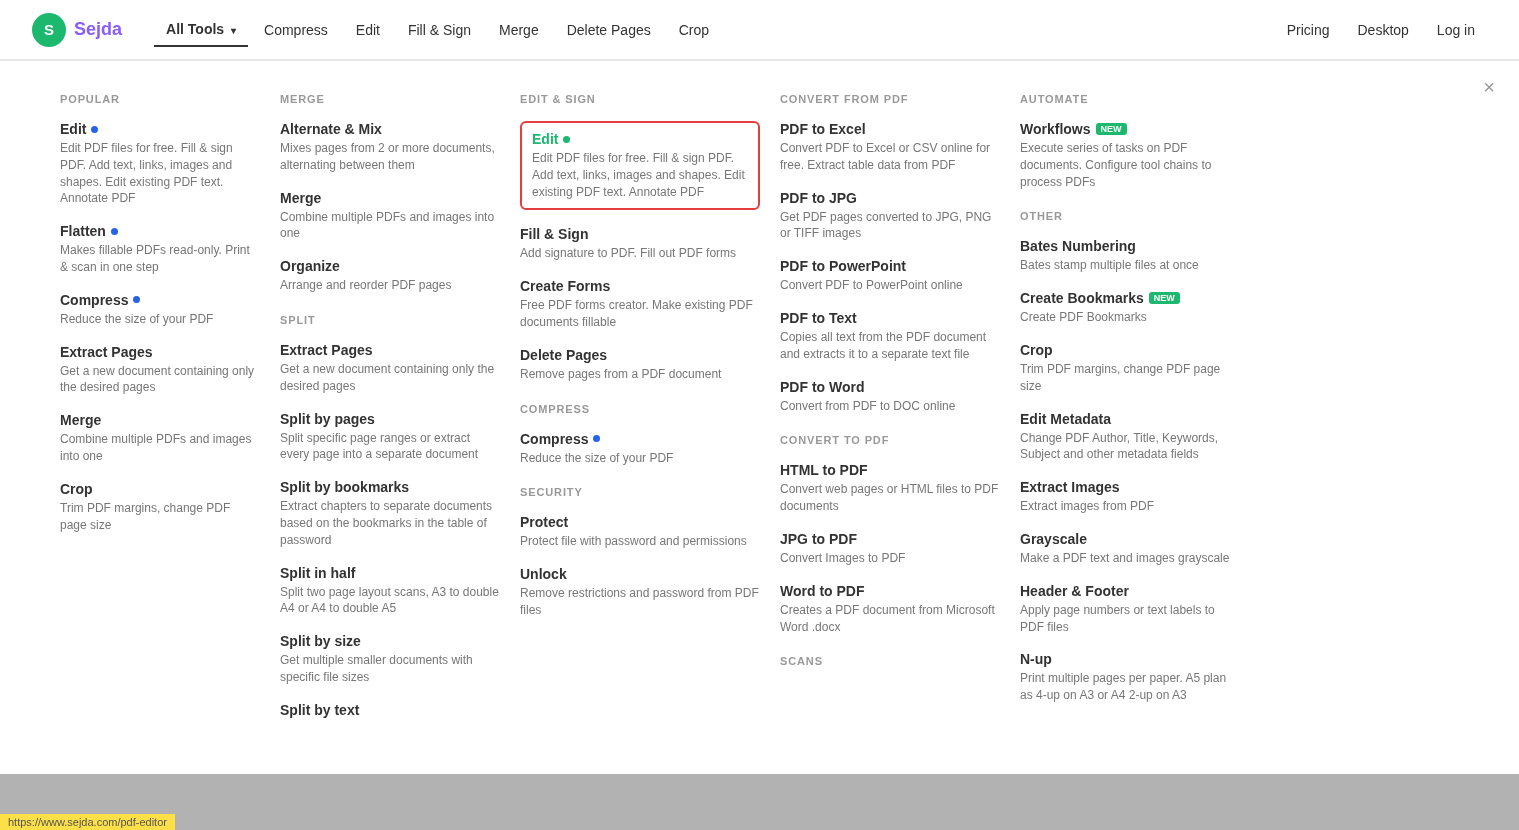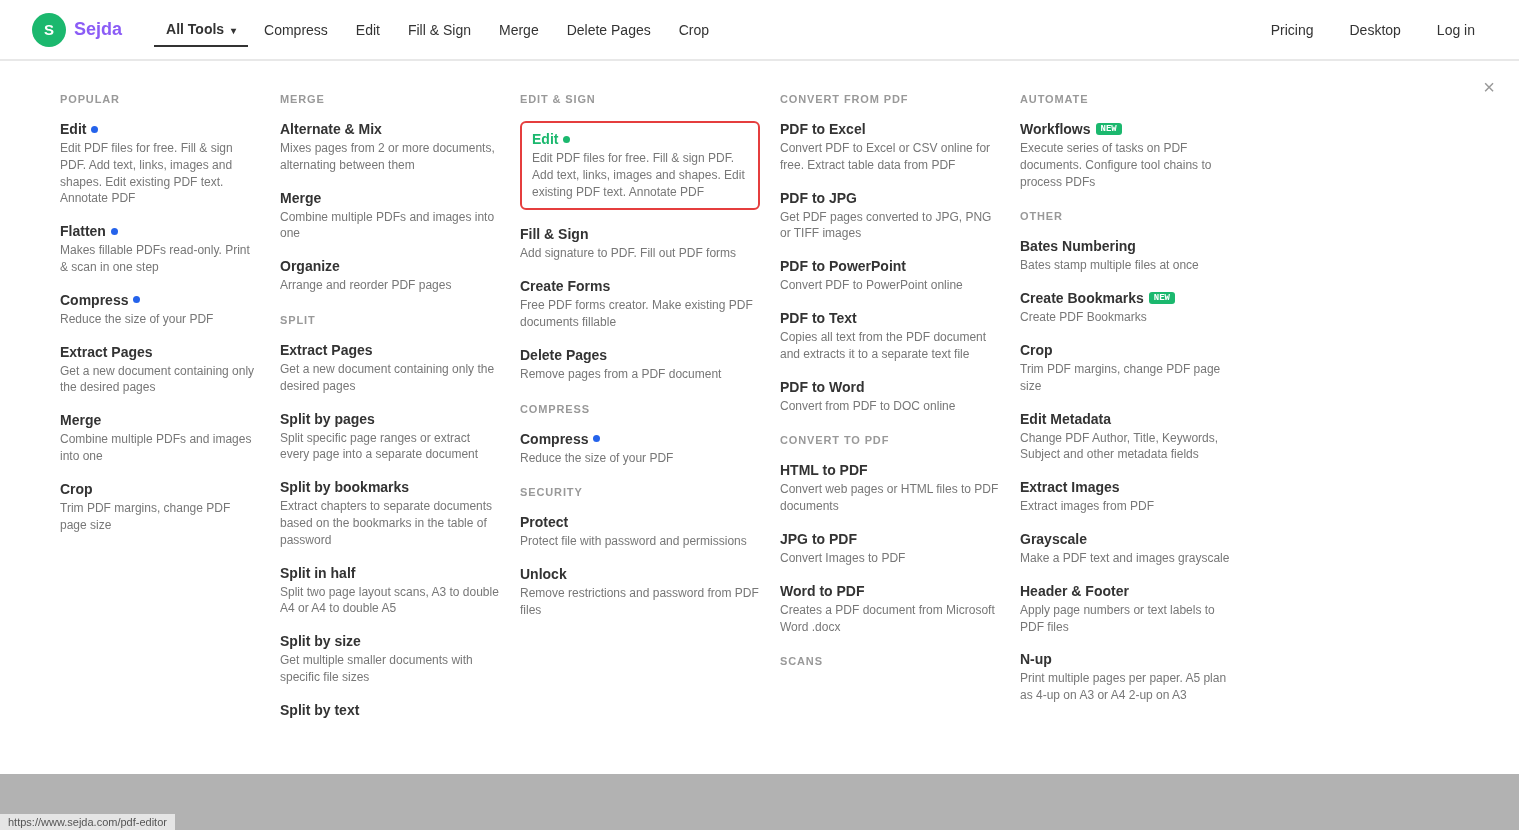--- a/index.html
+++ b/index.html
@@ -17,21 +17,21 @@
       color: #fff; font-weight: 700; font-size: 15px;
     }
     .nav-logo-text { font-size: 18px; font-weight: 600; color: #8b5cf6; }
     .nav-links { display: flex; align-items: center; gap: 4px; flex: 1; }
     .nav-link {
       padding: 8px 12px; font-size: 14px; color: #333; text-decoration: none;
       border-radius: 4px; cursor: pointer; white-space: nowrap;
     }
     .nav-link.active { font-weight: 700; border-bottom: 2px solid #333; border-radius: 0; }
     .nav-link-arrow { font-size: 10px; margin-left: 3px; }
-    .nav-right { display: flex; align-items: center; gap: 12px; text-align: center; }
+    .nav-right { display: flex; align-items: center; gap: 4px; text-align: center; }
 
     
     .overlay {
       position: fixed; top: 60px; left: 0; right: 0; bottom: 0;
       background: rgba(0,0,0,0.3); z-index: 5;
     }
 
     
     .dropdown-panel {
       position: absolute; top: 60px; left: 0; right: 0;
@@ -56,36 +56,36 @@
       display: flex; align-items: center; gap: 5px; text-decoration: none;
     }
     .menu-item-desc { font-size: 12px; color: #777; line-height: 1.4; }
 
     .dot { width: 7px; height: 7px; border-radius: 50%; display: inline-block; flex-shrink: 0; }
     .dot-green { background: #1bb86e; }
     .dot-blue { background: #2563eb; }
 
     .badge-new {
       background: #1bb86e; color: #fff; font-size: 9px; font-weight: 700;
-      padding: 1px 5px; border-radius: 3px; text-transform: uppercase; font-family: Liberation Mono, monospace;
+      padding: 1px 5px; border-radius: 3px; text-transform: uppercase;
     }
 
     
     .highlighted-item {
       border: 2px solid #e53e3e; border-radius: 6px; padding: 8px 10px;
       margin-bottom: 16px; background: #fff;
     }
     .highlighted-item .menu-item-title { color: #1bb86e; }
 
     .section-gap { margin-top: 20px; }
 
     
     .statusbar {
       position: fixed; bottom: 0; left: 0;
-      background: #e5e5e5; color: #555; font-size: 11px;
+      background: #fde047; color: #555; font-size: 11px;
       padding: 2px 8px; z-index: 100;
     }
   </style>
 </head>
 <body>
 
 <nav class="navbar">
   <a class="nav-logo" href="#">
     <div class="nav-logo-circle">
       <span>S</span>

